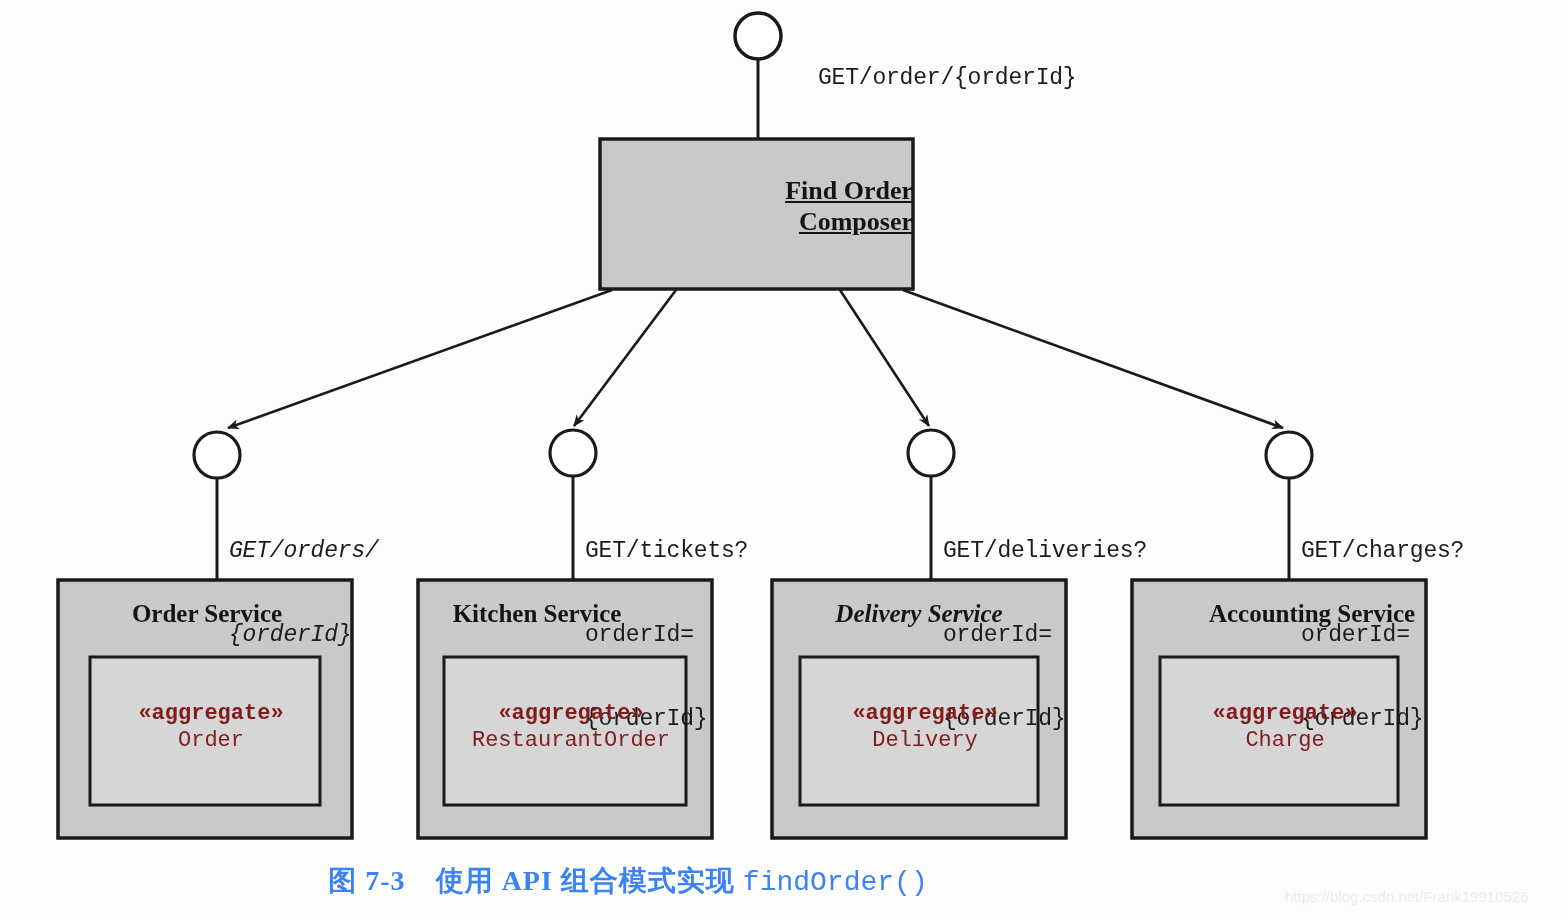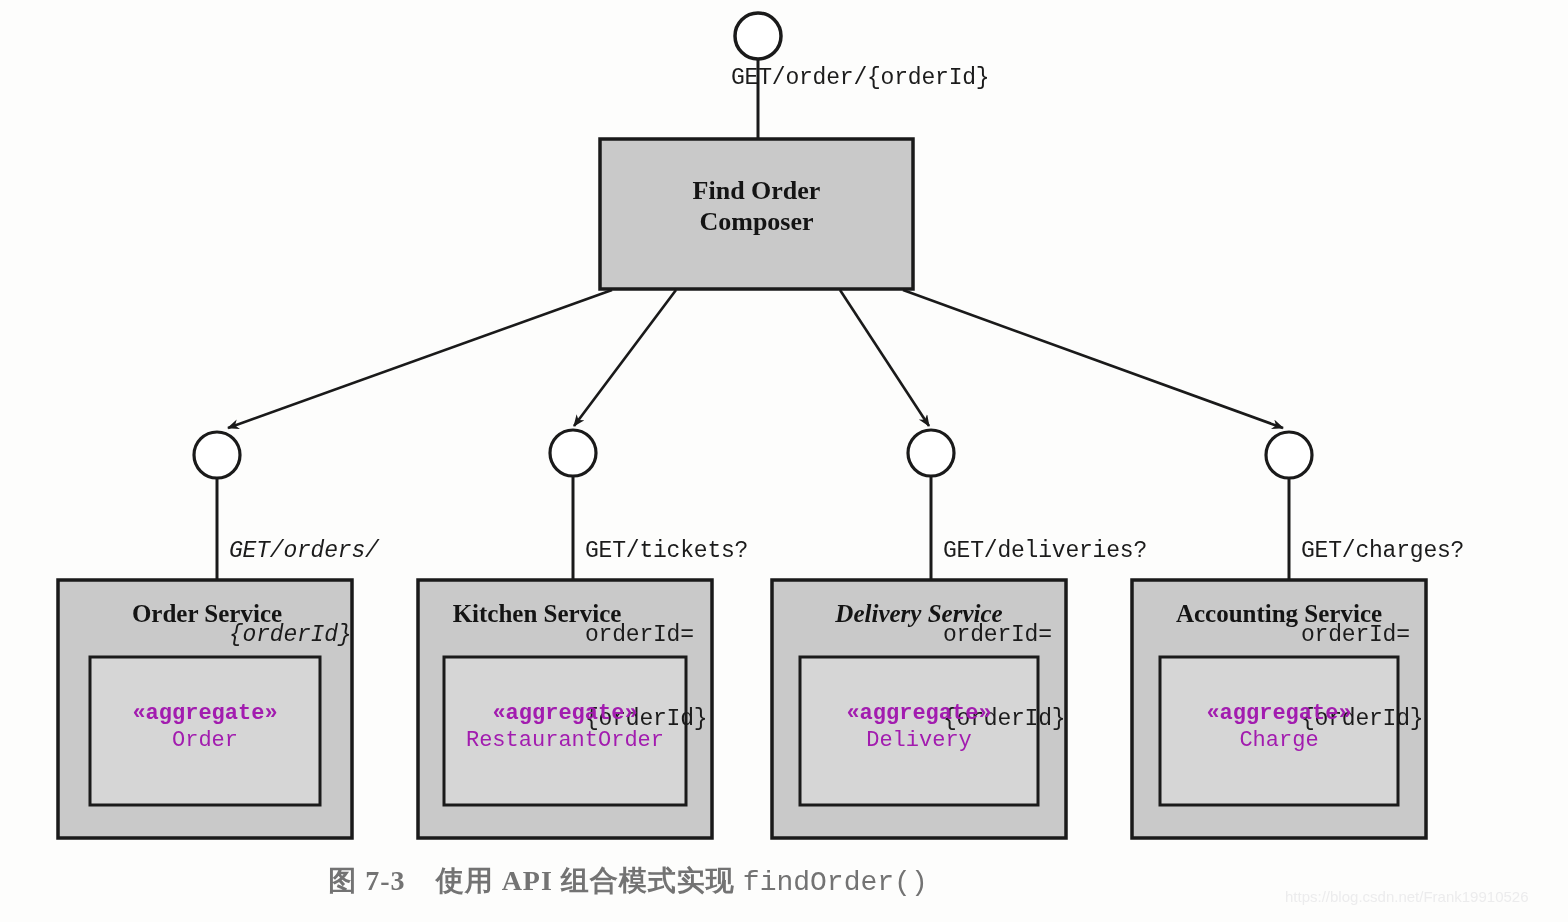--- a/index.html
+++ b/index.html
@@ -47,50 +47,52 @@
     font-family: "Liberation Mono", "DejaVu Sans Mono", monospace;
     font-size: 22px;
     line-height: 27px;
     text-align: center;
   }
   .composer-label {
     position: absolute;
     left: 600px;
     top: 175px;
     width: 313px;
-    text-align: center;
+    text-align: right;
     font-family: "Liberation Serif", serif;
     font-size: 26px;
     font-weight: 700;
     line-height: 31px;
     color: #141414;
+    text-decoration: underline;
   }
   .svc-title {
     position: absolute;
     text-align: center;
     font-family: "Liberation Serif", serif;
     font-size: 25px;
     font-weight: 700;
     color: #141414;
   }
   .svc-agg {
     position: absolute;
     text-align: center;
-    color: #a21caf;
+    color: #7f1d1d;
+    margin-left: 6px;
   }
   .caption {
     position: absolute;
     left: 0;
     top: 862px;
     width: 1256px;
     text-align: center;
     font-family: "Liberation Serif", serif;
     font-size: 28px;
     font-weight: 700;
-    color: #737373;
+    color: #3b82f6;
     letter-spacing: 1px;
   }
   .caption .code {
     font-family: "Liberation Mono", "DejaVu Sans Mono", monospace;
     font-weight: 500;
     letter-spacing: 0;
   }
   .watermark {
     position: absolute;
     left: 1285px;
@@ -139,21 +141,21 @@
     <rect x="418" y="580" width="294" height="258" fill="#c9c9c9" stroke="#1a1a1a" stroke-width="3.5"></rect>
     <rect x="772" y="580" width="294" height="258" fill="#c9c9c9" stroke="#1a1a1a" stroke-width="3.5"></rect>
     <rect x="1132" y="580" width="294" height="258" fill="#c9c9c9" stroke="#1a1a1a" stroke-width="3.5"></rect>
 
     <rect x="90" y="657" width="230" height="148" fill="#d6d6d6" stroke="#1a1a1a" stroke-width="3"></rect>
     <rect x="444" y="657" width="242" height="148" fill="#d6d6d6" stroke="#1a1a1a" stroke-width="3"></rect>
     <rect x="800" y="657" width="238" height="148" fill="#d6d6d6" stroke="#1a1a1a" stroke-width="3"></rect>
     <rect x="1160" y="657" width="238" height="148" fill="#d6d6d6" stroke="#1a1a1a" stroke-width="3"></rect>
   </svg>
 
-  <div class="lbl mono" style="left:731px; top:64px;">GET/order/{orderId}</div>
+  <div class="lbl mono" style="left:818px; top:64px;">GET/order/{orderId}</div>
 
   <div class="composer-label">
     <div>Find Order</div>
     <div>Composer</div>
   </div>
 
   <div class="lbl mono" style="left:229px; top:481px;font-style:italic;">
     <div>GET/orders/</div>
     <div>{orderId}</div>
   </div>
@@ -172,21 +174,21 @@
 
   <div class="lbl mono" style="left:1301px; top:481px;">
     <div>GET/charges?</div>
     <div>orderId=</div>
     <div>{orderId}</div>
   </div>
 
   <div class="svc-title" style="left:58px; top:600px; width:298px;">Order Service</div>
   <div class="svc-title" style="left:418px; top:600px; width:238px;">Kitchen Service</div>
   <div class="svc-title" style="left:772px; top:600px; width:294px;font-style:italic;">Delivery Service</div>
-  <div class="svc-title" style="left:1132px; top:600px; width:294px;">Accounting Service</div>
+  <div class="svc-title" style="left:1165px; top:600px; width:294px;">Accounting Service</div>
 
   <div class="svc-agg" style="left:90px; top:700px; width:230px;">
     <div class="agg-stereo">«aggregate»</div>
     <div class="agg-name">Order</div>
   </div>
 
   <div class="svc-agg" style="left:444px; top:700px; width:242px;">
     <div class="agg-stereo">«aggregate»</div>
     <div class="agg-name">RestaurantOrder</div>
   </div>

